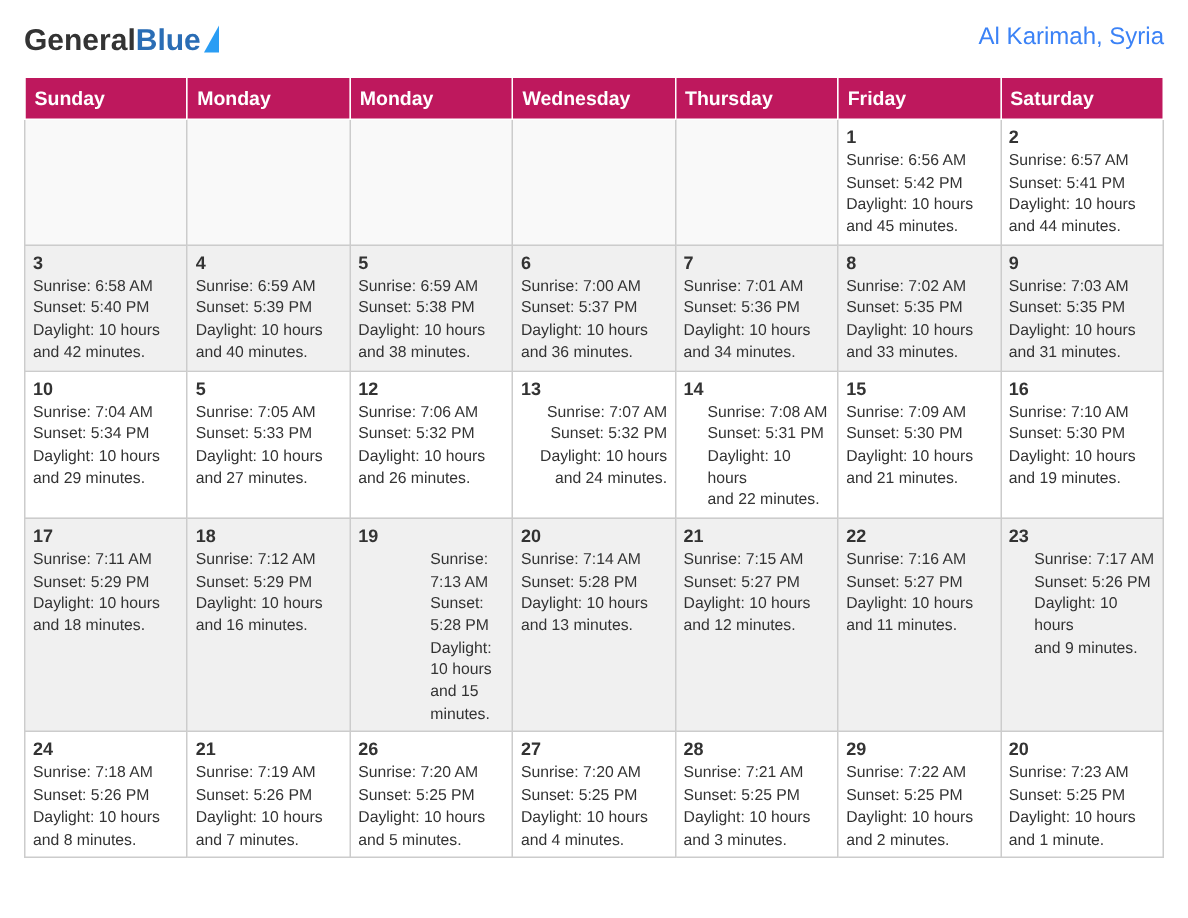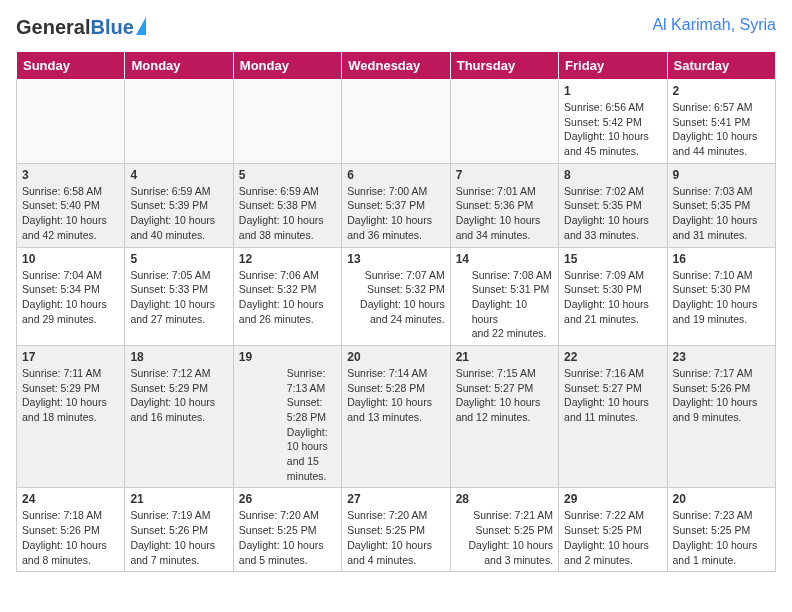--- a/index.html
+++ b/index.html
@@ -277,21 +277,21 @@
         </td>
         <td>
           <div class="day-num">22</div>
           <div class="day-info" style="white-space: pre-line;">Sunrise: 7:16 AM
 Sunset: 5:27 PM
 Daylight: 10 hours
 and 11 minutes.</div>
         </td>
         <td>
           <div class="day-num">23</div>
-          <div class="day-info" style="white-space: pre-line;">Sunrise: 7:17 AM
+          <div class="day-info" style="white-space: pre-line; margin-left: 17px;">Sunrise: 7:17 AM
 Sunset: 5:26 PM
 Daylight: 10 hours
 and 9 minutes.</div>
         </td>
       </tr>
       <tr>
         <td>
           <div class="day-num">24</div>
           <div class="day-info" style="white-space: pre-line;">Sunrise: 7:18 AM
 Sunset: 5:26 PM
@@ -314,21 +314,21 @@
         </td>
         <td>
           <div class="day-num">27</div>
           <div class="day-info" style="white-space: pre-line;">Sunrise: 7:20 AM
 Sunset: 5:25 PM
 Daylight: 10 hours
 and 4 minutes.</div>
         </td>
         <td>
           <div class="day-num">28</div>
-          <div class="day-info" style="white-space: pre-line; text-align: right;">Sunrise: 7:21 AM
+          <div class="day-info" style="white-space: pre-line;">Sunrise: 7:21 AM
 Sunset: 5:25 PM
 Daylight: 10 hours
 and 3 minutes.</div>
         </td>
         <td>
           <div class="day-num">29</div>
           <div class="day-info" style="white-space: pre-line;">Sunrise: 7:22 AM
 Sunset: 5:25 PM
 Daylight: 10 hours
 and 2 minutes.</div>

